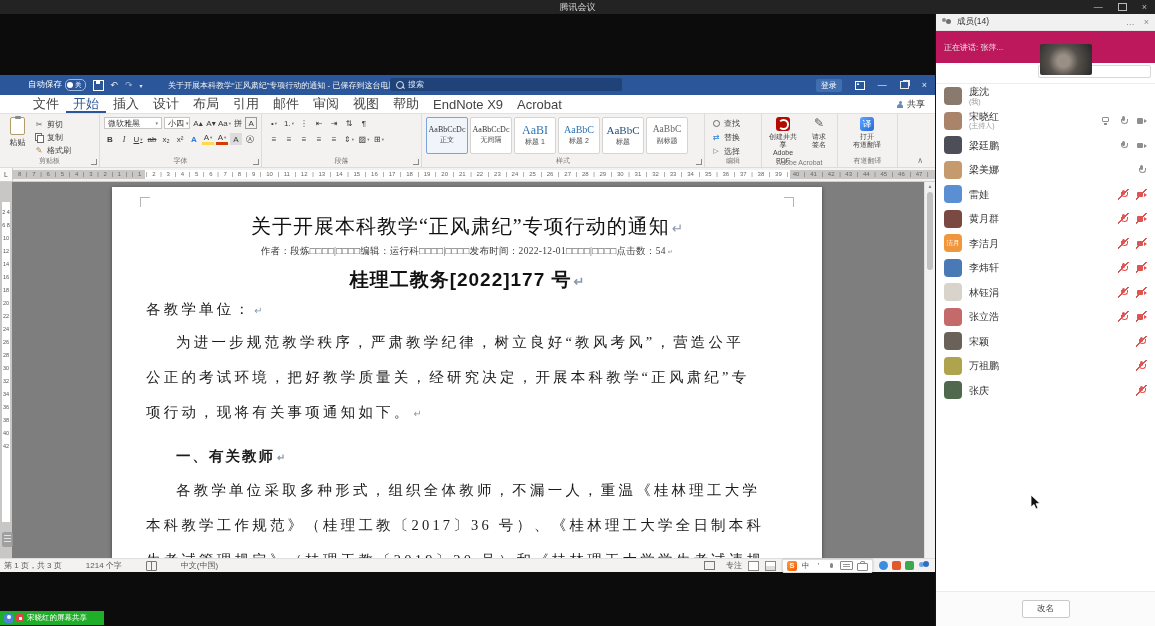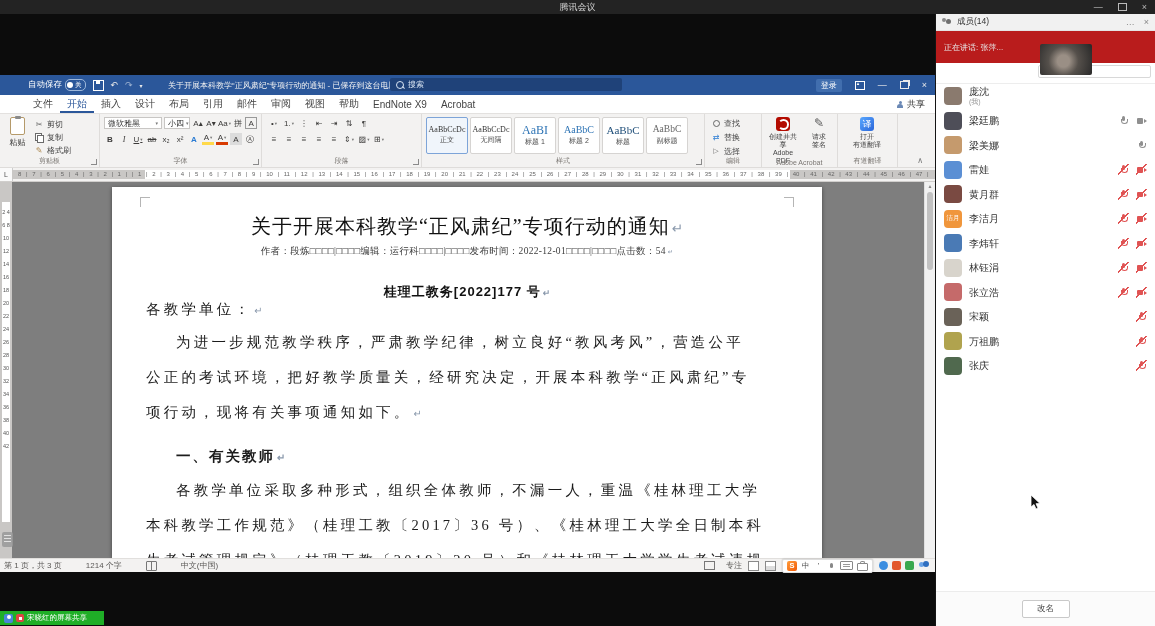--- a/index.html
+++ b/index.html
@@ -25,21 +25,21 @@
 .qat-search{position:absolute;left:390px;top:3px;width:232px;height:13px;background:rgba(10,30,60,.35);border-radius:2px;display:flex;align-items:center;gap:4px;padding-left:6px;font-size:8px;color:#d8e4f2;box-sizing:border-box}
 .ic-search{width:6px;height:6px;border:1px solid #d8e4f2;border-radius:50%;position:relative;display:inline-block}
 .ic-search::after{content:"";position:absolute;left:5px;top:5px;width:3px;height:1px;background:#d8e4f2;transform:rotate(45deg)}
 .qat-right{position:absolute;right:8px;top:0;height:20px;display:flex;align-items:center;gap:13px}
 .login{background:#416eae;border-radius:2px;padding:1px 5px;font-size:8px}
 .ic-ribbonopts{width:8px;height:7px;border:1px solid #fff;display:inline-block;position:relative}
 .ic-ribbonopts::after{content:"▴";position:absolute;left:1px;top:-2px;font-size:5px;color:#fff}
 .ic-restore{width:7px;height:6px;border:1px solid #eaeaea;display:inline-block;box-shadow:2px -2px 0 -1px #eaeaea}
 
 .menu{position:relative;height:19px;background:#fff;border-bottom:1px solid #e3e1df;display:flex;align-items:stretch;padding-left:26px;box-sizing:border-box}
-.wtab{font-size:10px;color:#444;padding:8px 7px;display:flex;align-items:center}
+.wtab{font-size:13px;color:#444;padding:8px 7px;display:flex;align-items:center}
 .wtab.active{color:#2b579a;box-shadow:inset 0 -2px 0 #2b579a}
 .share-btn{position:absolute;right:10px;top:0;height:19px;display:flex;align-items:center;gap:3px;font-size:9px;color:#333}
 .ic-person{width:8px;height:8px;position:relative;display:inline-block}
 .ic-person::before{content:"";position:absolute;left:2.5px;top:0;width:3px;height:3px;border-radius:50%;background:#6a88b5}
 .ic-person::after{content:"";position:absolute;left:1px;top:3.5px;width:6px;height:4px;border-radius:3px 3px 0 0;background:#6a88b5}
 
 .ribbon{position:relative;height:53px;background:#f3f2f1;border-bottom:1px solid #dedcda;display:flex}
 .rgroup{position:relative;border-right:1px solid #dedcda;box-sizing:border-box;flex:none}
 .rlabel{position:absolute;bottom:1px;left:0;right:0;text-align:center;font-size:7px;color:#7a7672;white-space:nowrap}
 .dl{position:absolute;right:2px;bottom:2px;width:5px;height:5px;border-right:1px solid #8a8a8a;border-bottom:1px solid #8a8a8a}
@@ -107,21 +107,21 @@
 .vr-white{position:absolute;left:2px;width:8px;top:20px;height:320px;background:#fff}
 .vr-nums{position:absolute;left:0;top:24px;width:12px;font-size:5.5px;color:#555;text-align:center;line-height:13px}
 .page{position:absolute;left:112px;top:5px;width:710px;height:371px;background:#fff;box-shadow:0 1px 4px rgba(0,0,0,.45);overflow:hidden}
 .crop{position:absolute;width:9px;height:9px}
 .crop.tl{left:28px;top:10px;border-left:1px solid #b5b5b5;border-top:1px solid #b5b5b5}
 .crop.tr{right:28px;top:10px;border-right:1px solid #b5b5b5;border-top:1px solid #b5b5b5}
 .dline{position:absolute;left:34px;right:34px;font-family:"Liberation Serif",serif;color:#1c1c1c;white-space:nowrap;overflow:hidden}
 .center{text-align:center}
 .doc-title{top:26px;font-size:20px;letter-spacing:1px;color:#111}
 .doc-meta{top:58px;font-size:9.5px;color:#3d3d3d;letter-spacing:.3px}
-.doc-num{top:96px;font-size:13px;font-weight:bold;font-family:"Liberation Sans",sans-serif;letter-spacing:1px;color:#111}
+.doc-num{top:80px;font-size:19px;font-weight:bold;font-family:"Liberation Sans",sans-serif;letter-spacing:1px;color:#111}
 .doc-salut{top:113px;font-size:14px;letter-spacing:2px}
 .body-line{font-size:14.5px;letter-spacing:3.2px}
 .ind{padding-left:30px}
 .b1{top:146px}.b2{top:181px}.b3{top:216px}
 .doc-h1{top:260px;font-weight:bold;font-size:14.5px;letter-spacing:2px}
 .c1{top:294px}.c2{top:329px}.c3{top:364px}
 .pmk{color:#8a99ac;font-size:68%;margin-left:2px;letter-spacing:0}
 .vsb{position:absolute;right:0;top:0;width:10px;bottom:0;background:#f1f1f1;border-left:1px solid #e0e0e0}
 .vsb-up{position:absolute;top:1px;left:0;right:0;text-align:center;font-size:5px;color:#888}
 .vsb-thumb{position:absolute;left:2px;right:2px;top:10px;height:78px;background:#c1c1c1;border-radius:3px}
@@ -151,21 +151,21 @@
 .tray-ic.ic-ppl{width:13px;height:9px}
 .tray-ic.ic-ppl::before{content:"";position:absolute;left:1px;top:1px;width:5px;height:5px;border-radius:50%;background:#6aa4e8}
 .tray-ic.ic-ppl::after{content:"";position:absolute;left:5px;top:0;width:6px;height:6px;border-radius:50%;background:#2f6fc0}
 
 .panel{position:absolute;left:936px;top:14px;width:219px;height:612px;background:#fff;display:flex;flex-direction:column}
 .p-head{height:16px;background:#f1f1f1;border-bottom:1px solid #e4e4e4;display:flex;align-items:center;padding:0 6px;font-size:8.5px;color:#333;flex:none;gap:4px}
 .p-head-ic{width:11px;height:8px;position:relative;display:inline-block}
 .p-head-ic::before{content:"";position:absolute;left:0;top:0;width:4px;height:4px;border-radius:50%;background:#8a8a8a}
 .p-head-ic::after{content:"";position:absolute;left:4px;top:1px;width:5px;height:5px;border-radius:50%;background:#6f6f6f}
 .p-head-right{margin-left:auto;display:flex;gap:9px;color:#888;font-size:9px;align-items:center}
-.p-strip{height:32px;background:#b91c1c;position:relative;flex:none}
+.p-strip{height:32px;background:#be185d;position:relative;flex:none}
 .speaking{position:absolute;left:8px;top:11px;font-size:8px;color:#e8e8e8;white-space:nowrap}
 .thumb{position:absolute;left:104px;top:30px;width:52px;height:31px;border-radius:2px;z-index:3;background:radial-gradient(circle at 45% 55%,#9a8f85 0 18%,#55504b 45%,#262626 100%)}
 .p-search-row{height:20px;background:#fff;border-bottom:1px solid #ededed;position:relative;flex:none}
 .p-search{position:absolute;right:4px;top:2px;width:113px;height:13px;border:1px solid #d8d8d8;border-radius:2px;background:#fff;font-size:8px;padding:0 4px;box-sizing:border-box;outline:none}
 .p-list{flex:1;overflow:hidden}
 .mrow{height:24.5px;display:flex;align-items:center;padding:0 8px;box-sizing:border-box}
 .avatar{width:18px;height:18px;border-radius:4px;flex:none;display:flex;align-items:center;justify-content:center;font-size:6.5px;color:#fff;background:#999}
 .mtext{margin-left:7px;display:flex;flex-direction:column;line-height:1.15;overflow:hidden}
 .mname{font-size:10px;color:#333;white-space:nowrap}
 .mtag{font-size:7px;color:#999;white-space:nowrap}
@@ -496,20 +496,32 @@
     <div class="p-list">
         <div class="mrow">
     <span class="avatar" style="background: rgb(138, 122, 110);"></span>
     <span class="mtext">
       <span class="mname">庞沈</span>
       <span class="mtag">(我)</span>
     </span>
     <span class="micons"></span>
   </div>
         <div class="mrow">
+    <span class="avatar" style="background: rgb(169, 131, 106);"></span>
+    <span class="mtext">
+      <span class="mname">宋晓红</span>
+      <span class="mtag">(主持人)</span>
+    </span>
+    <span class="micons">
+            <span class="mi share"></span>
+            <span class="mi mic-on"></span>
+            <span class="mi cam-on"></span>
+          </span>
+  </div>
+        <div class="mrow">
     <span class="avatar" style="background: rgb(78, 78, 88);"></span>
     <span class="mtext">
       <span class="mname">梁廷鹏</span>
 
     </span>
     <span class="micons">
             <span class="mi mic-on"></span>
             <span class="mi cam-on"></span>
           </span>
   </div>

